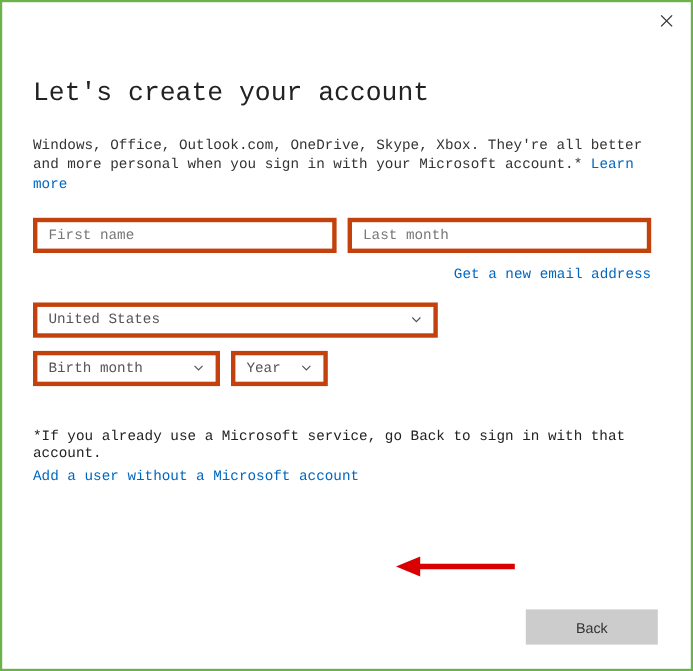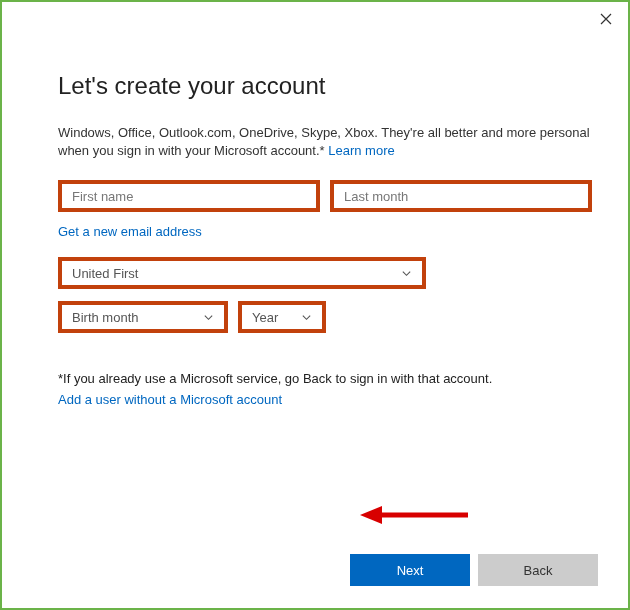--- a/index.html
+++ b/index.html
@@ -14,21 +14,22 @@
     }
     .close-icon {
       position: absolute;
       top: 10px;
       right: 16px;
       font-size: 14px;
       color: #333;
       cursor: pointer;
     }
     .content {
-      padding: 70px 36px 0 56px;
+      padding: 70px 36px 0 28px;
+      font-family: Liberation Mono, monospace;
     }
     h1 {
       font-size: 24px;
       font-weight: 400;
       color: #222;
       margin-bottom: 24px;
     }
     .intro {
       font-size: 13px;
       color: #333;
@@ -66,21 +67,21 @@
       align-items: center;
     }
     .first-name { flex: 1; }
     .last-name { flex: 1; }
     .email { width: 368px; }
     .password { width: 368px; }
     .country { width: 368px; }
     .month { width: 170px; }
     .day { width: 84px; }
     .year { width: 88px; }
-    .getnew { font-size: 13px; margin: 4px 0 18px 0; }
+    .getnew { font-size: 13px; margin: 4px 0 18px 0; text-align: right; }
     .adduser { font-size: 13px; margin-top: 6px; display: inline-block; }
     .footer-note {
       font-size: 13px;
       color: #222;
       margin-top: 38px;
     }
     .arrow {
       position: absolute;
       left: 358px;
       top: 502px;
@@ -133,21 +134,21 @@
   </div>
 
 
   <div class="getnew">
     <a class="link">Get a new email address</a>
   </div>
 
 
   <div class="row">
     <div class="field select country">
-      <span class="value">United First</span>
+      <span class="value">United States</span>
       <span class="chev">
           <svg class="chevron" viewBox="0 0 12 12">
             <path d="M2 4 L6 8 L10 4" stroke="#555" stroke-width="1.2" fill="none"></path>
           </svg>
         </span>
     </div>
   </div>
 
   <div class="row">
     <div class="field select month">
@@ -173,15 +174,14 @@
 </div>
 
 <div class="arrow">
   <svg width="110" height="22" viewBox="0 0 110 22">
     <line x1="108" y1="11" x2="18" y2="11" stroke="#d80000" stroke-width="5"></line>
     <polygon points="0,11 22,2 22,20" fill="#d80000"></polygon>
   </svg>
 </div>
 
 <div class="buttons">
-  <div class="btn btn-primary">Next</div>
   <div class="btn btn-secondary">Back</div>
 </div>
 
 </body></html>

